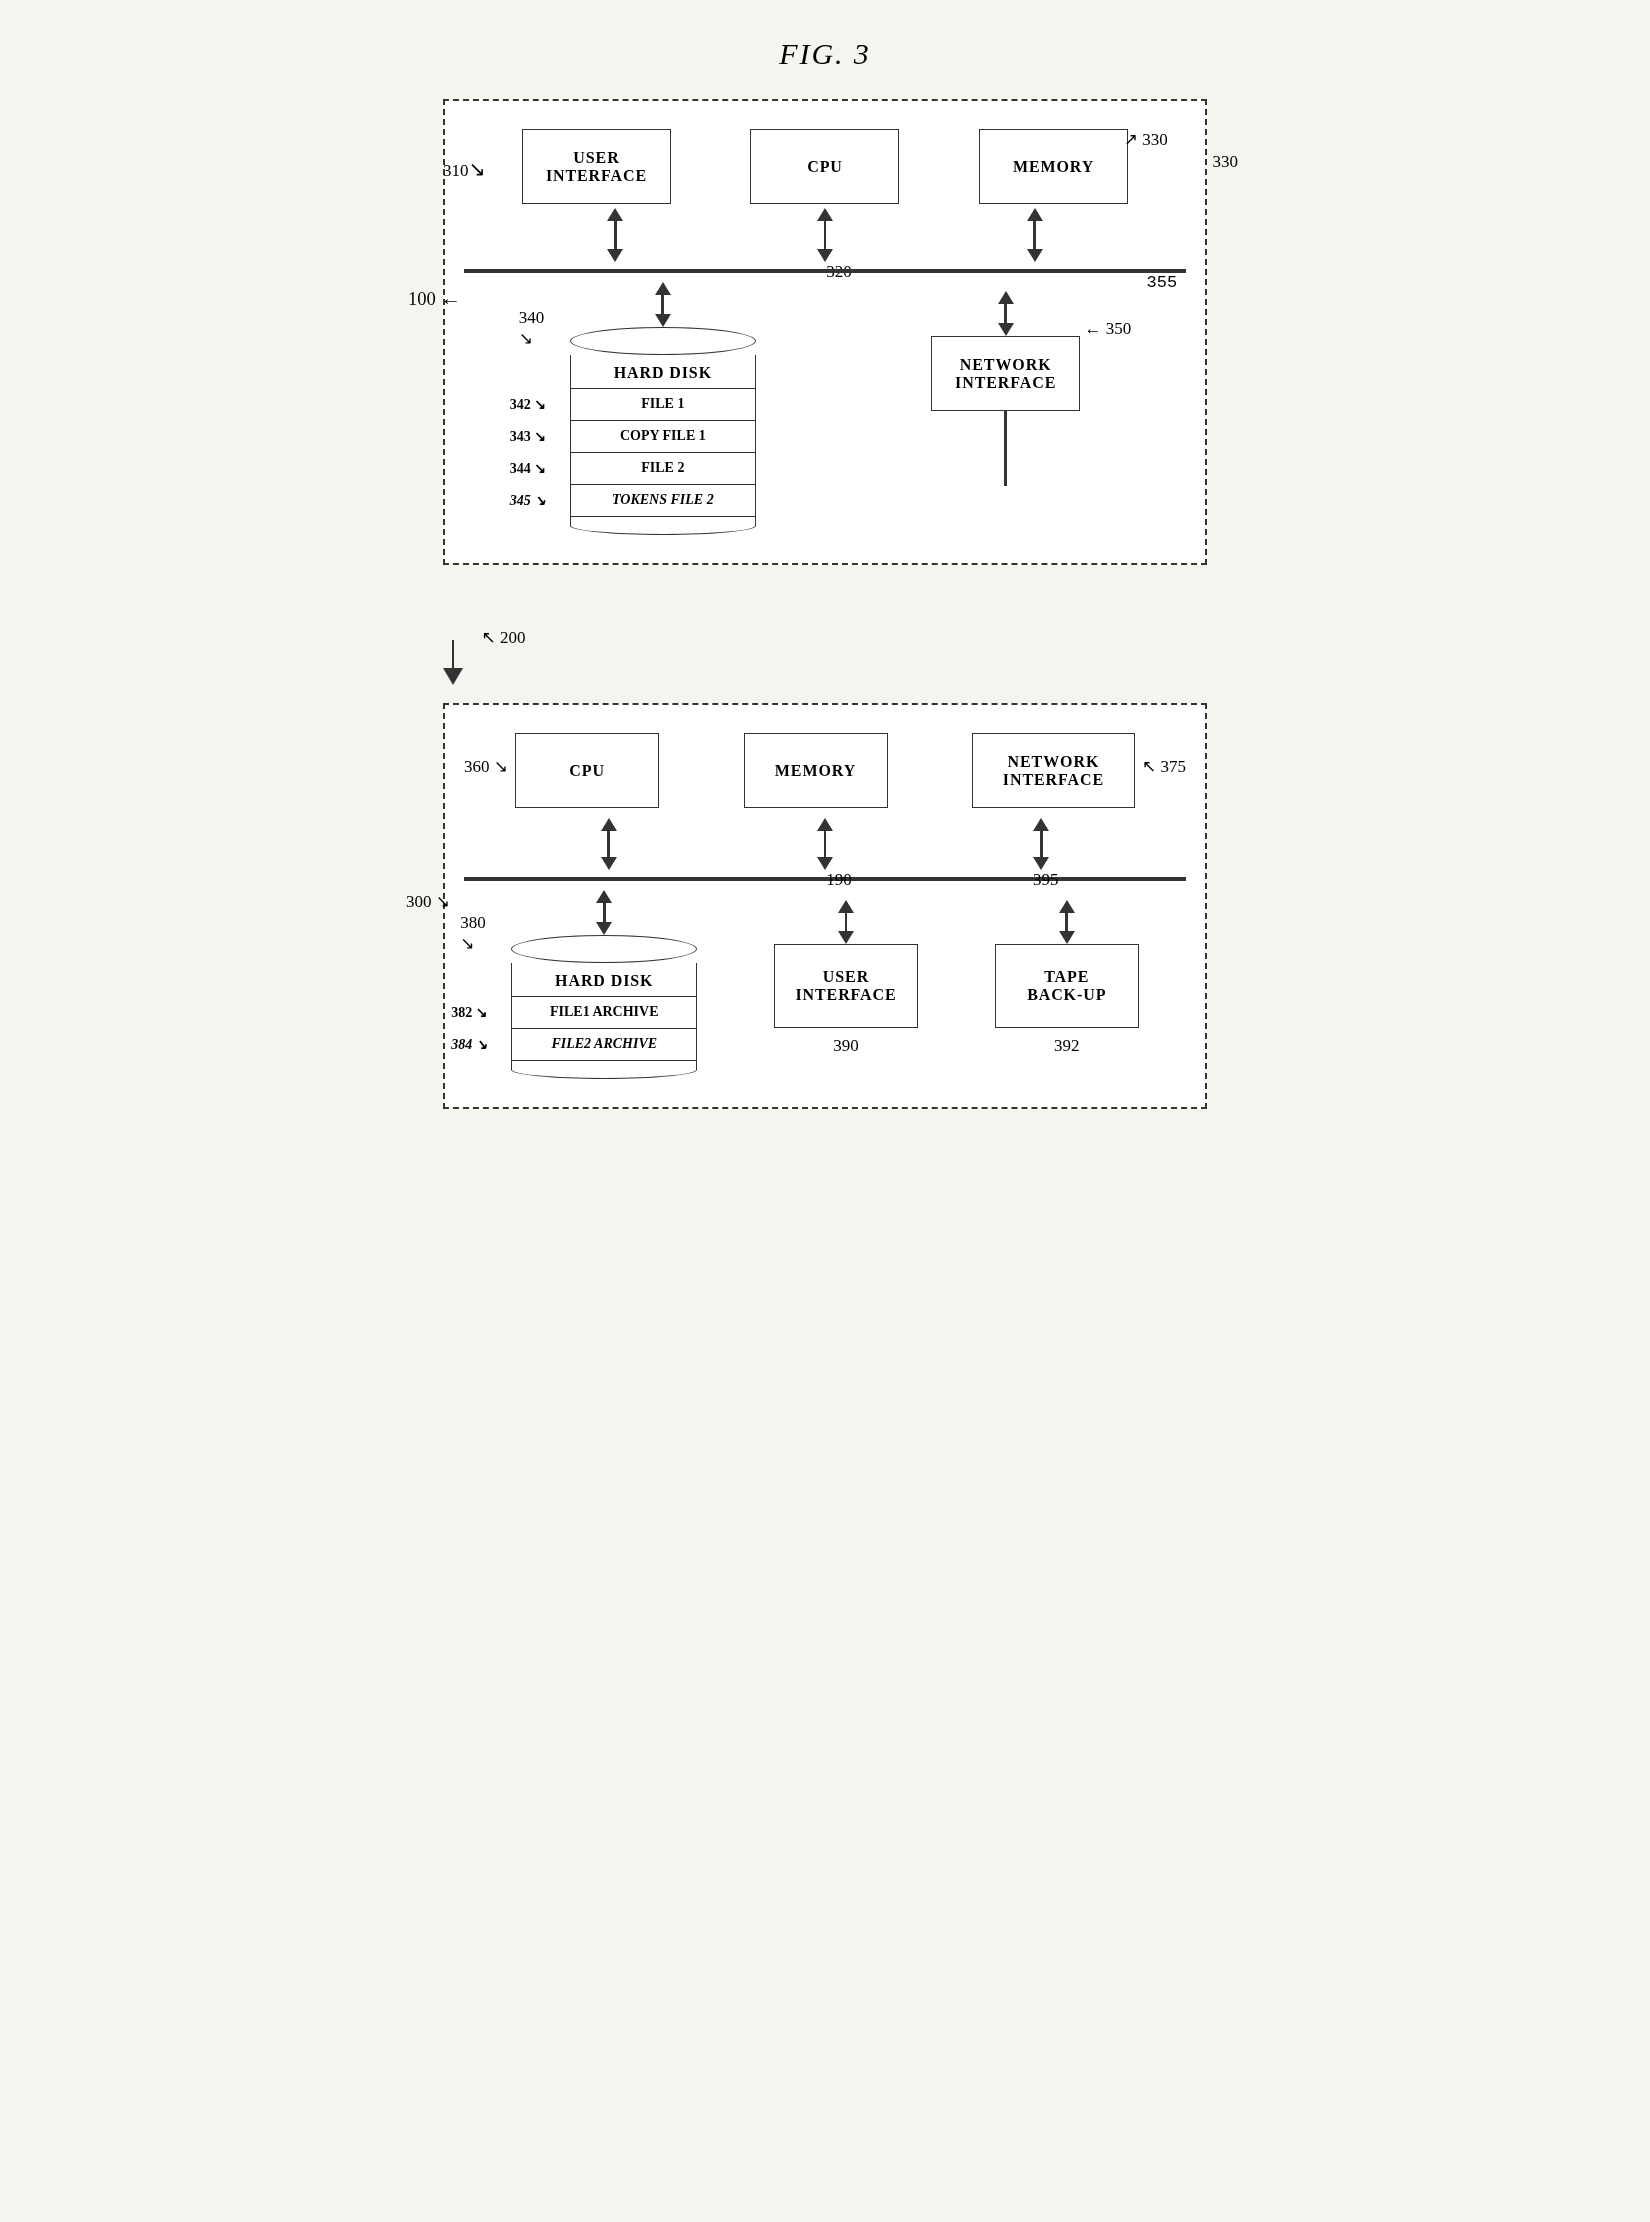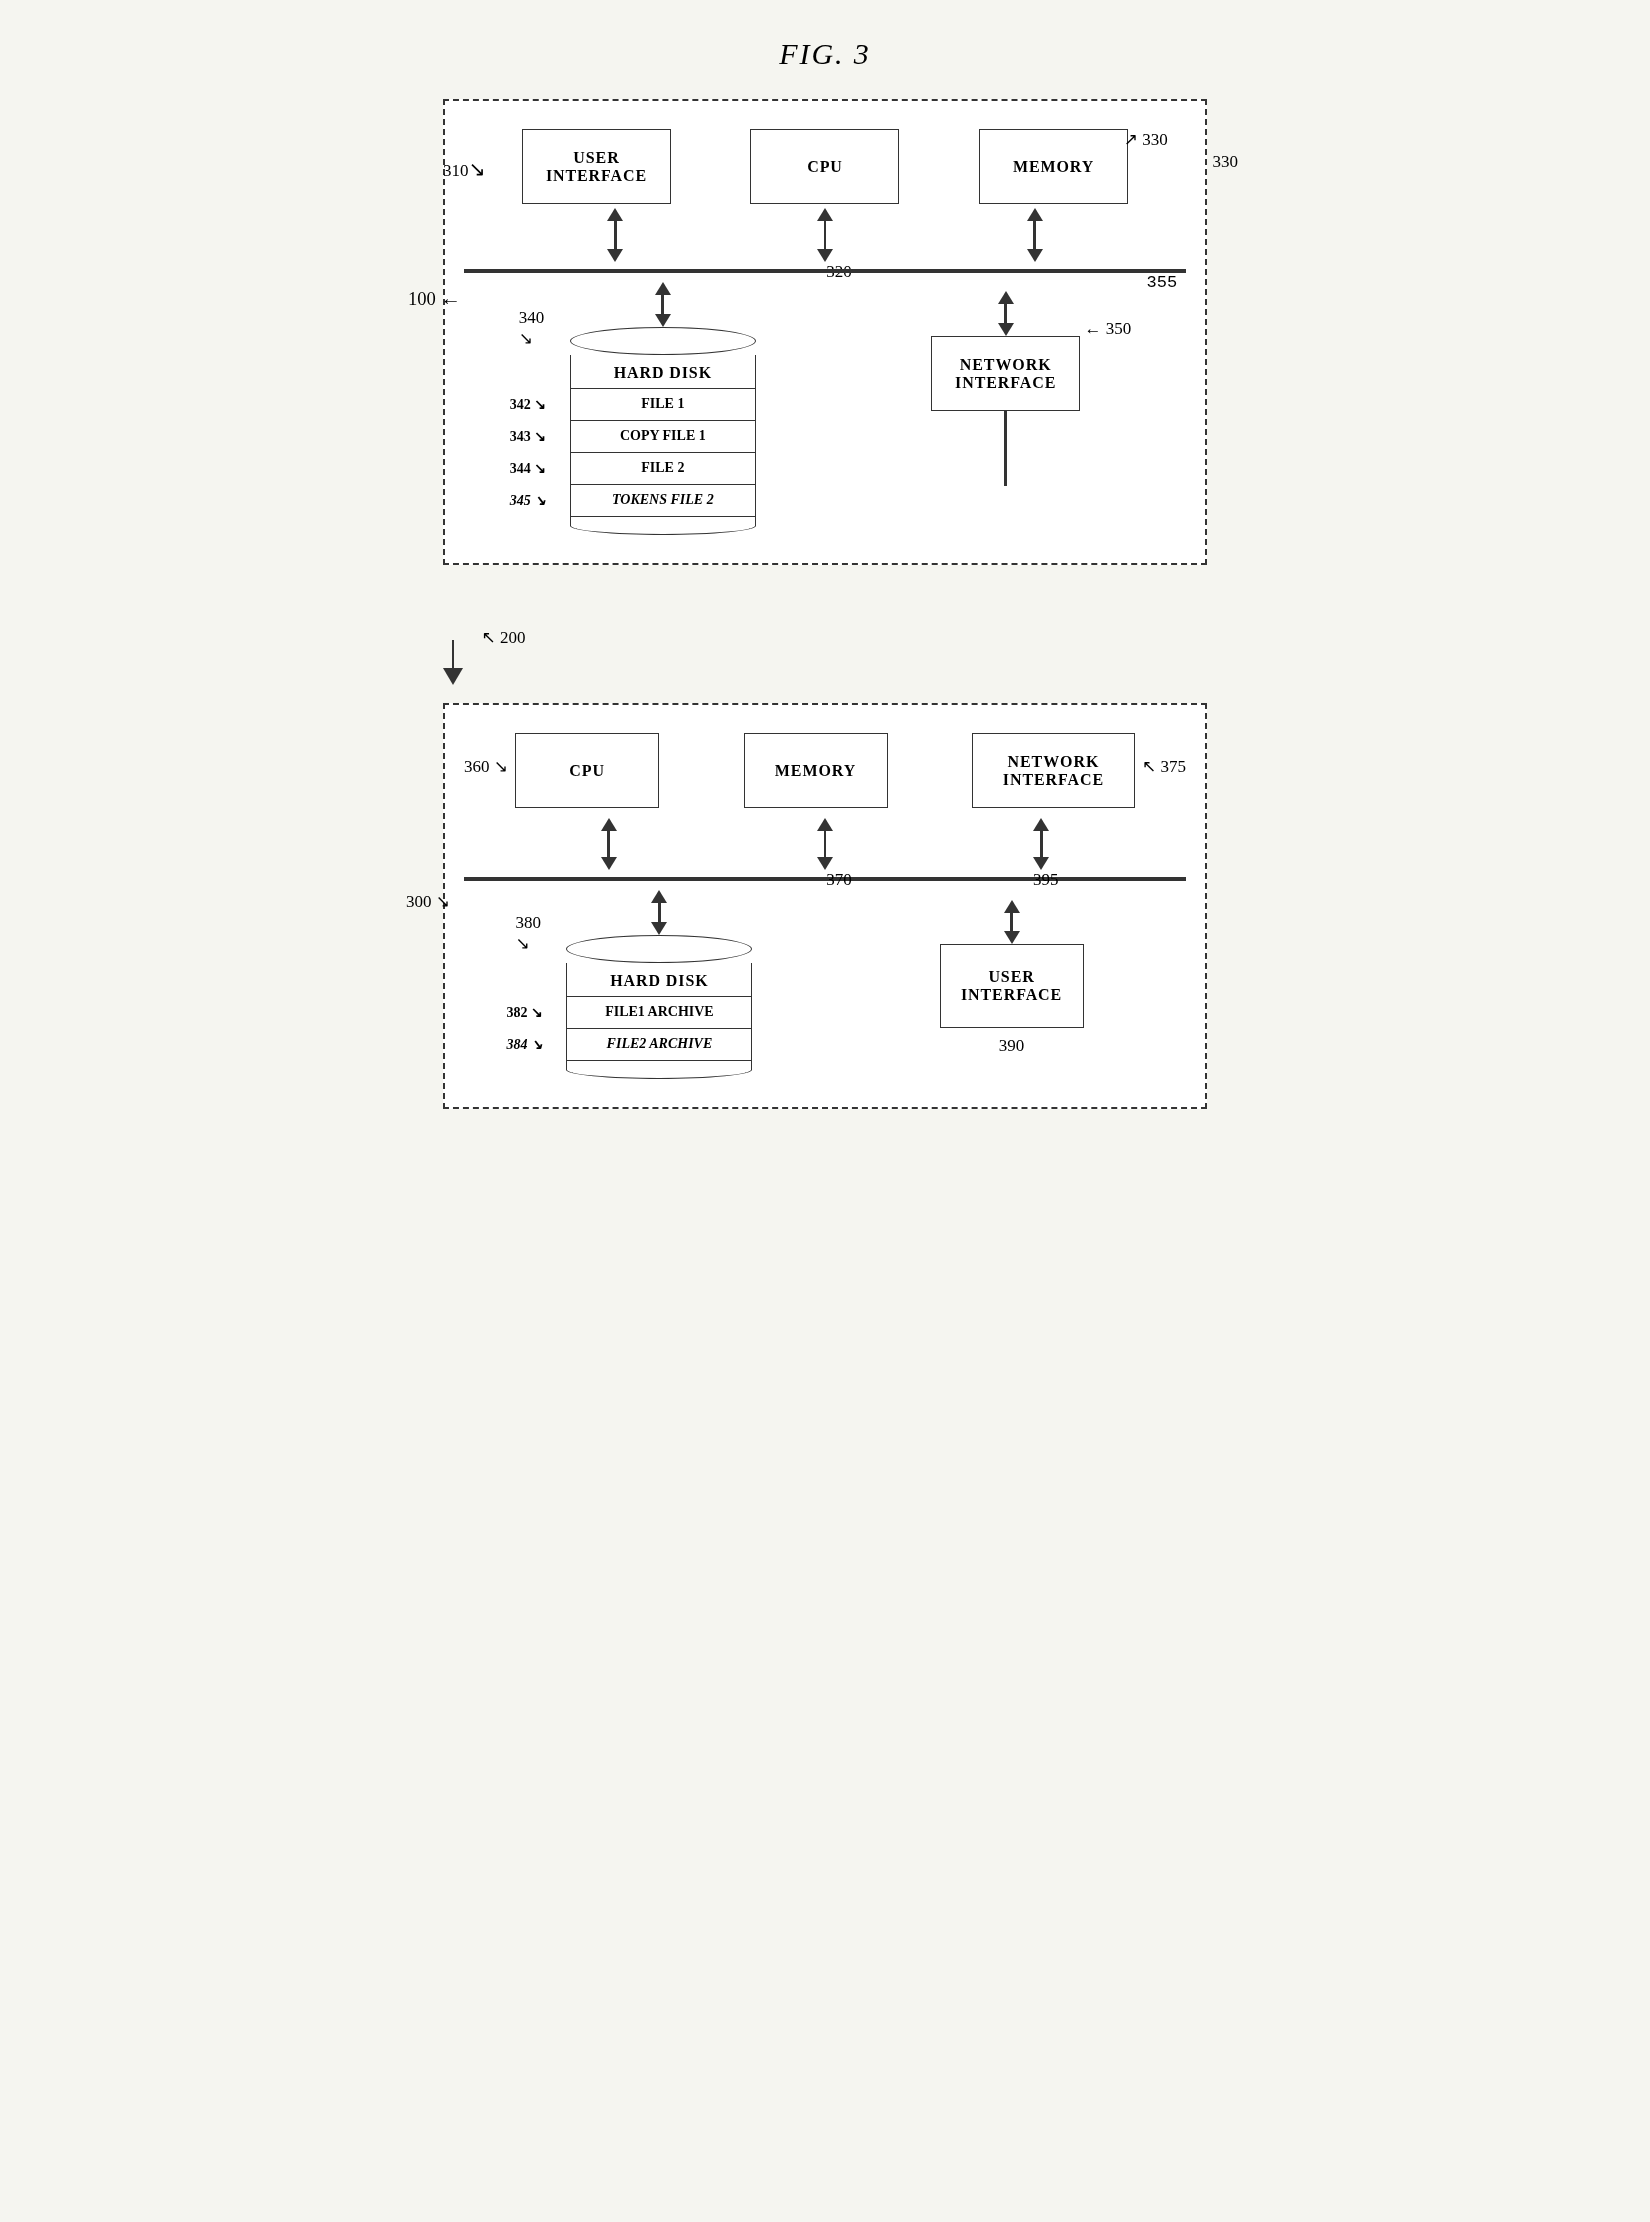--- a/index.html
+++ b/index.html
@@ -345,21 +345,21 @@
     <div style="display:flex;flex-direction:row;justify-content:space-around;padding:0 37px;position:relative;margin-top:3.7px;">
       <div class="dbl-arrow-v" style="align-items:center;">
         <div class="arrow-head-up"></div>
         <div class="arrow-line-v" style="height:26px;"></div>
         <div class="arrow-head-down"></div>
       </div>
       <div style="display:flex;flex-direction:column;align-items:center;position:relative;">
         <div class="arrow-head-up"></div>
         <div class="arrow-line-v" style="height:26px;"></div>
         <div class="arrow-head-down"></div>
-        <span style="position:absolute;bottom:-20.5px;left:9.3px;font-size:17px;">370</span>
+        <span style="position:absolute;bottom:-20.5px;left:9.3px;font-size:17px;">190</span>
       </div>
       <div style="display:flex;flex-direction:column;align-items:center;position:relative;">
         <div class="arrow-head-up"></div>
         <div class="arrow-line-v" style="height:26px;"></div>
         <div class="arrow-head-down"></div>
         <span style="position:absolute;bottom:-20.5px;right:-9.3px;font-size:17px;">395</span>
       </div>
     </div>
 
     <div style="margin:7.5px 0 0 0;">
@@ -395,19 +395,28 @@
       <div style="display:flex;flex-direction:column;align-items:center;margin-top:9.3px;">
         <div class="dbl-arrow-v" style="align-items:center;">
           <div class="arrow-head-up"></div>
           <div class="arrow-line-v" style="height:18.6px;"></div>
           <div class="arrow-head-down"></div>
         </div>
         <div class="comp-box" style="width:144px;height:84px;">USER<br>INTERFACE</div>
         <span style="font-size:17px;margin-top:7.5px;">390</span>
       </div>
 
+      <div style="display:flex;flex-direction:column;align-items:center;margin-top:9.3px;">
+        <div class="dbl-arrow-v" style="align-items:center;">
+          <div class="arrow-head-up"></div>
+          <div class="arrow-line-v" style="height:18.6px;"></div>
+          <div class="arrow-head-down"></div>
+        </div>
+        <div class="comp-box" style="width:144px;height:84px;">TAPE<br>BACK-UP</div>
+        <span style="font-size:17px;margin-top:7.5px;">392</span>
+      </div>
 
     </div>
 
   </div>
 
 </div>
 
 
 </body></html>

